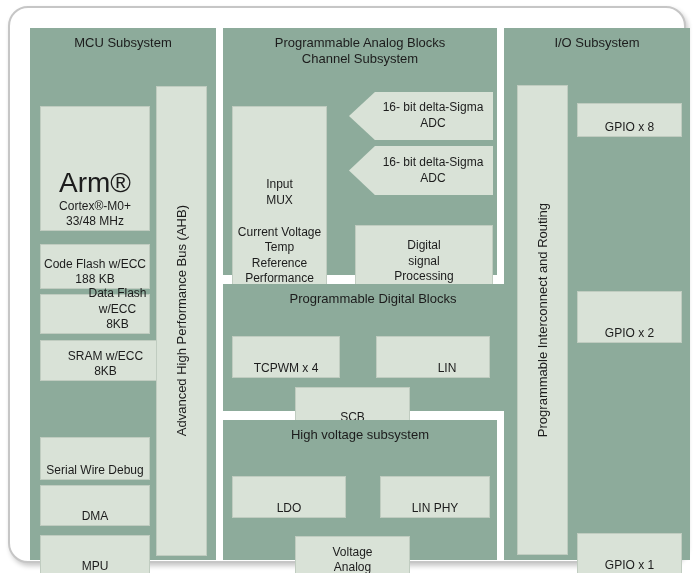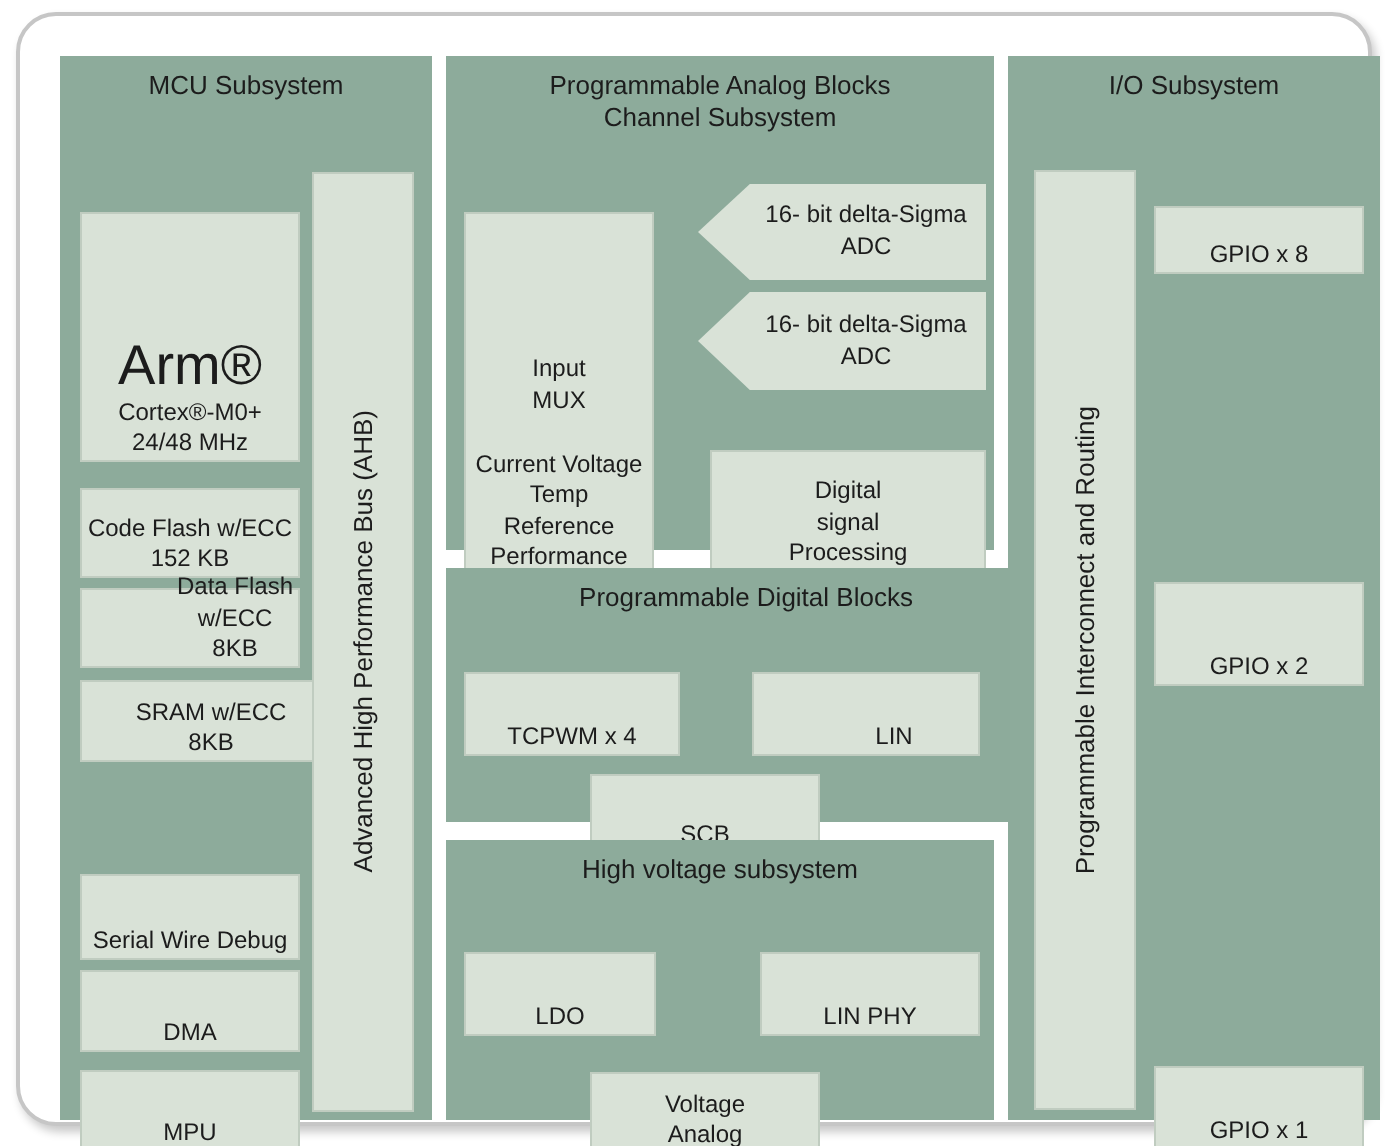--- a/index.html
+++ b/index.html
@@ -67,21 +67,21 @@
   .adc1{top:64px;height:48px;}
   .adc2{top:118px;height:49px;}
   .dsp{left:132px;top:177px;width:138px;height:61px;}
 
   
   .tcpwm{left:9px;top:32px;width:108px;height:42px;}
   .lin{left:153px;top:32px;width:114px;height:42px;padding-left:28px;}
   .scb{left:72px;top:83px;width:115px;height:40px;}
 
   
-  .ldo{left:9px;top:36px;width:96px;height:42px;}
+  .ldo{left:9px;top:36px;width:114px;height:42px;}
   .linphy{left:157px;top:36px;width:110px;height:42px;}
   .vdiv{left:72px;top:96px;width:115px;height:41px;}
 
   
   .routing-bar{left:13px;top:57px;width:51px;height:470px;}
   .gpio8{left:73px;top:55px;width:105px;height:34px;}
   .gpio2{left:73px;top:243px;width:105px;height:52px;}
   .gpio1{left:73px;top:485px;width:105px;height:42px;}
 </style>
 </head>
@@ -89,26 +89,26 @@
 
 <div class="stage">
   <div class="frame">
 
     <section class="panel panel-mcu">
       <div class="panel-title">MCU Subsystem</div>
 
       <div class="block cpu">
         <div class="cpu-brand">Arm®</div>
         <div class="cpu-line">Cortex®-M0+</div>
-        <div class="cpu-line">24/48 MHz</div>
+        <div class="cpu-line">33/48 MHz</div>
       </div>
 
       <div class="block mem-code">
         <div>Code Flash w/ECC</div>
-        <div>152 KB</div>
+        <div>188 KB</div>
       </div>
 
       <div class="block mem-data">
         <div>Data Flash w/ECC</div>
         <div>8KB</div>
       </div>
 
       <div class="block mem-sram">
         <div>SRAM w/ECC</div>
         <div>8KB</div>

